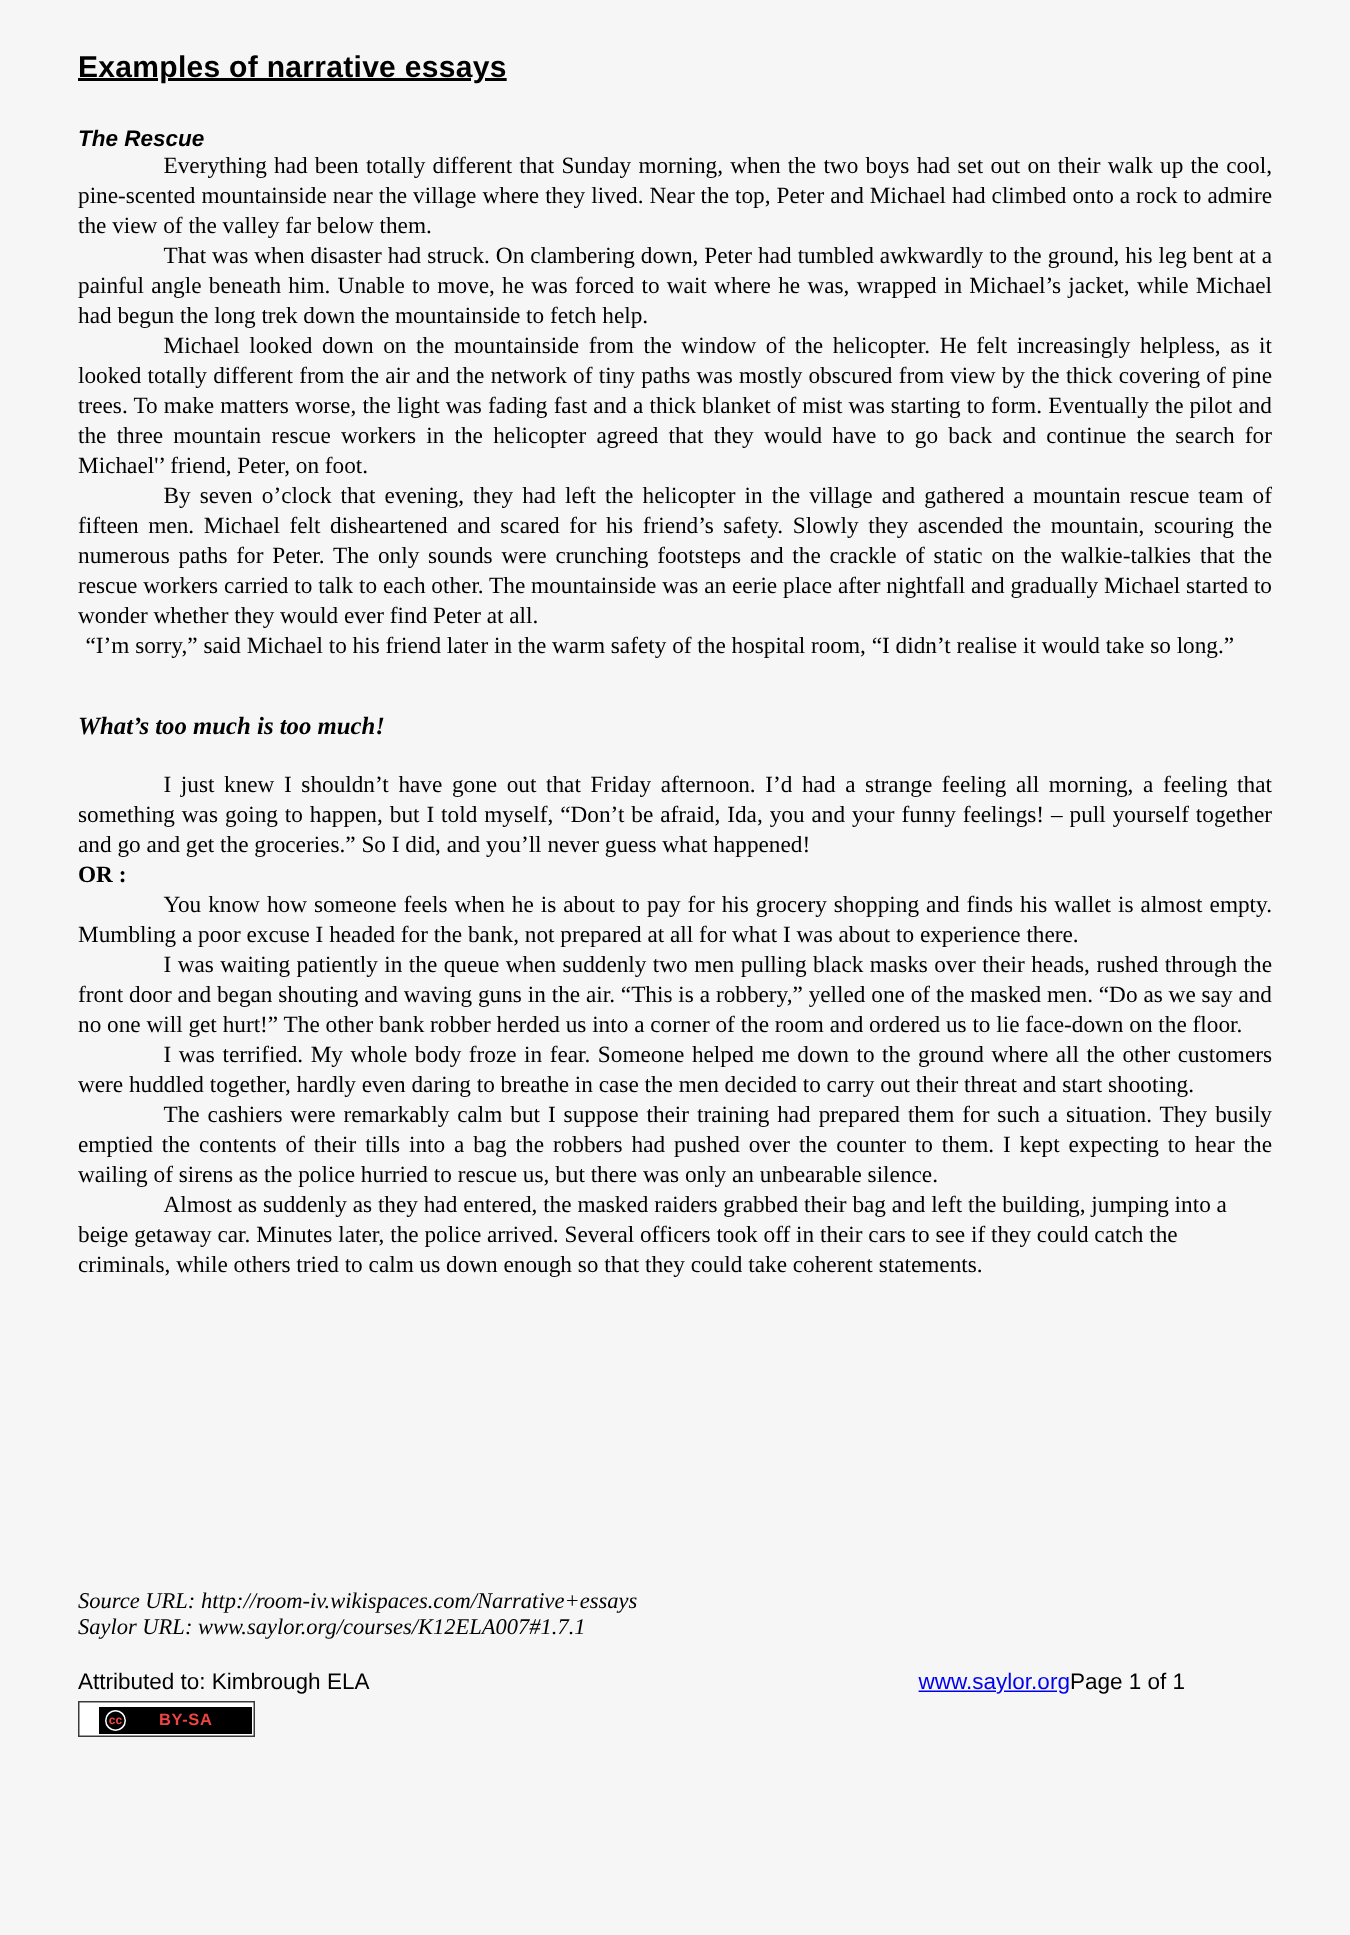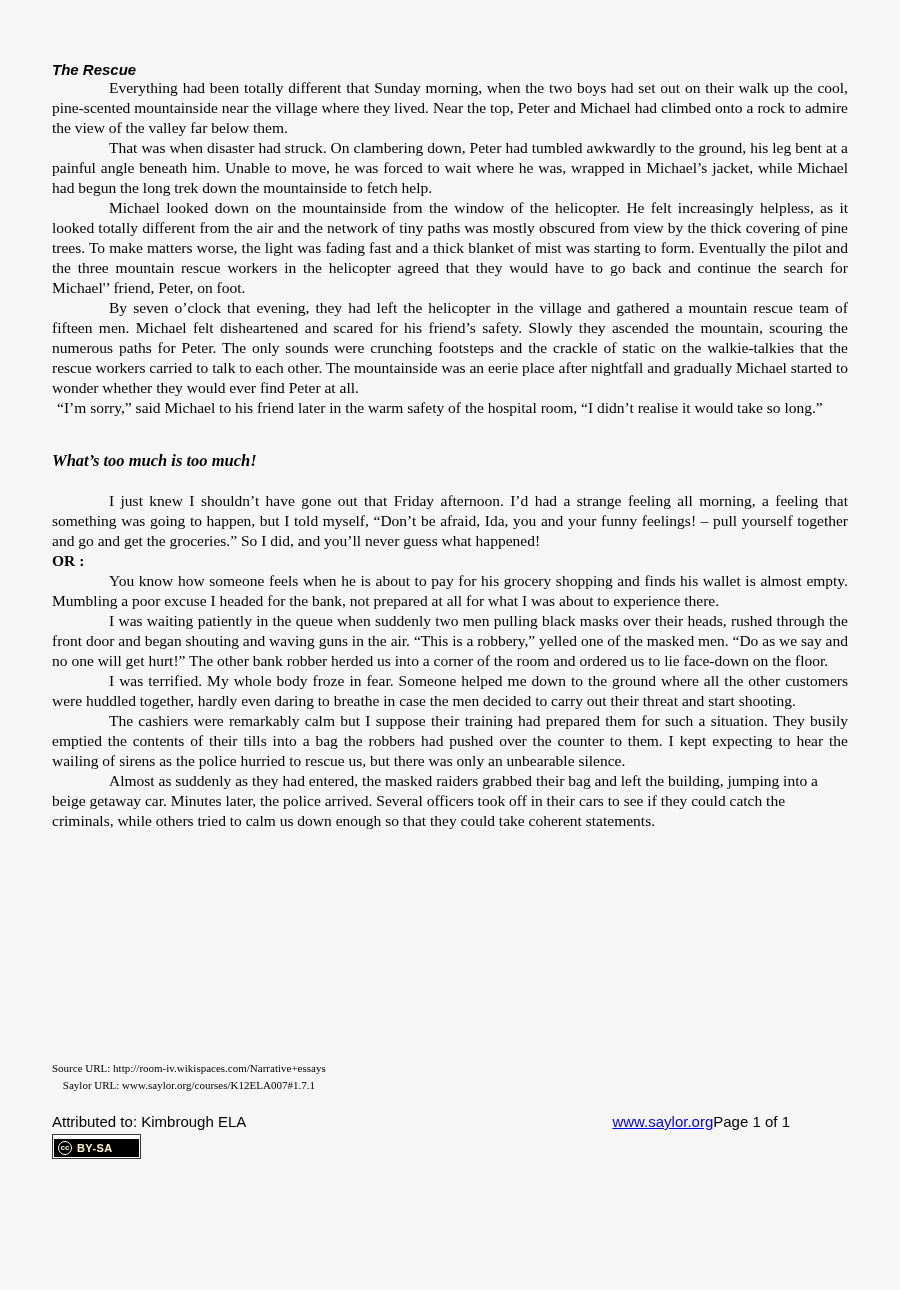--- a/index.html
+++ b/index.html
@@ -49,23 +49,23 @@
   }
   .indent-tab { text-indent: 57px; }
   .indent-sm  { text-indent: 5px; }
   .bold-line  { font-weight: bold; text-align: left; }
   .align-left { text-align: left; }
   .source-block {
     position: absolute;
     left: 52px;
     top: 1060px;
     font-family: "Liberation Serif", serif;
-    font-size: 11px;
+    font-style: italic;
+    font-size: 15px;
     line-height: 16.5px;
-    text-align: center;
   }
   .footer-row {
     position: absolute;
     left: 52px;
     right: 110px;
     top: 1113px;
     display: flex;
     justify-content: space-between;
     align-items: flex-start;
     font-family: "Liberation Sans", sans-serif;
@@ -78,25 +78,26 @@
   .cc-badge-outer {
     margin-top: 3px;
     display: inline-block;
     border: 1px solid #3a3a3a;
     background: #ffffff;
     padding: 1px;
   }
   .cc-badge {
     display: inline-flex;
     align-items: center;
-    gap: 5px;
+    gap: 22px;
     background: #000;
-    color: #fef9c3;
+    color: #ef4444;
     padding: 2px 26px 2px 4px;
     height: 14px;
+    margin-left: 12px;
   }
   .cc-circle {
     display: inline-block;
     width: 12px;
     height: 12px;
     border: 1.5px solid #fff;
     border-radius: 50%;
     font-family: "Liberation Sans", sans-serif;
     font-size: 8px;
     font-weight: bold;
@@ -109,20 +110,21 @@
     font-weight: bold;
     letter-spacing: 0.4px;
   }
 </style>
 </head>
 <body>
 
 <div class="page">
   <div class="content">
 
+    <h1 class="doc-title">Examples of narrative essays</h1>
 
     <h2 class="essay-heading-sans">The Rescue</h2>
 
     <div class="body-block">
       <p class="para indent-tab">Everything had been totally different that Sunday morning, when the two boys had set out on their walk up the cool, pine-scented mountainside near the village where they lived. Near the top, Peter and Michael had climbed onto a rock to admire the view of the valley far below them.</p>
       <p class="para indent-tab">That was when disaster had struck. On clambering down, Peter had tumbled awkwardly to the ground, his leg bent at a painful angle beneath him. Unable to move, he was forced to wait where he was, wrapped in Michael’s jacket, while Michael had begun the long trek down the mountainside to fetch help.</p>
       <p class="para indent-tab">Michael looked down on the mountainside from the window of the helicopter. He felt increasingly helpless, as it looked totally different from the air and the network of tiny paths was mostly obscured from view by the thick covering of pine trees. To make matters worse, the light was fading fast and a thick blanket of mist was starting to form. Eventually the pilot and the three mountain rescue workers in the helicopter agreed that they would have to go back and continue the search for Michael'’ friend, Peter, on foot.</p>
       <p class="para indent-tab">By seven o’clock that evening, they had left the helicopter in the village and gathered a mountain rescue team of fifteen men. Michael felt disheartened and scared for his friend’s safety. Slowly they ascended the mountain, scouring the numerous paths for Peter. The only sounds were crunching footsteps and the crackle of static on the walkie-talkies that the rescue workers carried to talk to each other. The mountainside was an eerie place after nightfall and gradually Michael started to wonder whether they would ever find Peter at all.</p>
       <p class="para indent-sm">“I’m sorry,” said Michael to his friend later in the warm safety of the hospital room, “I didn’t realise it would take so long.”</p>
     </div>

